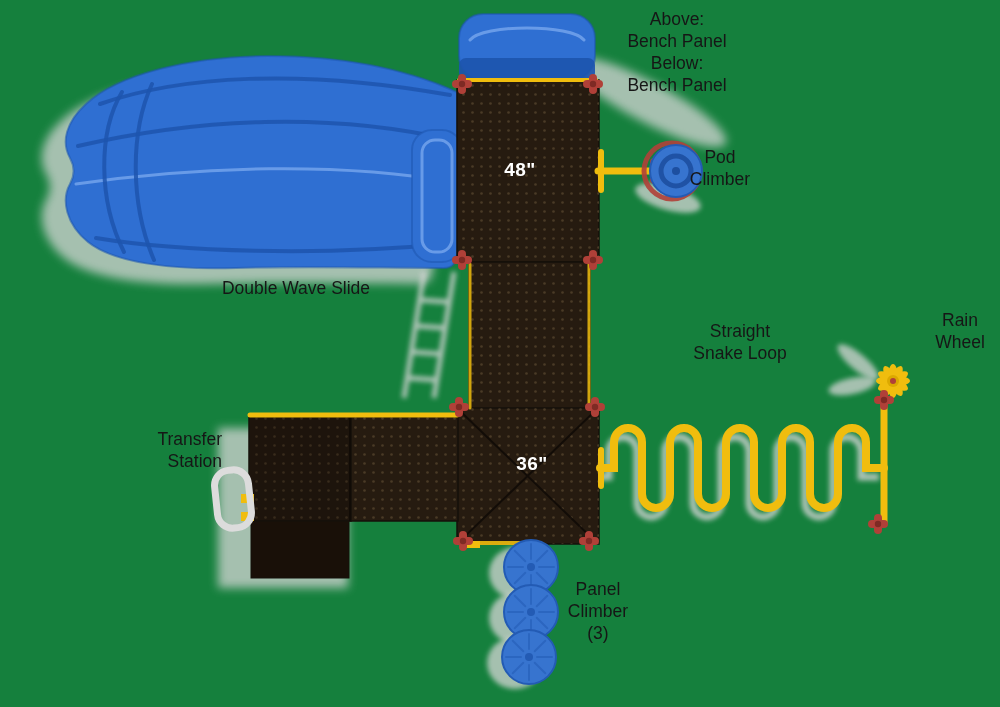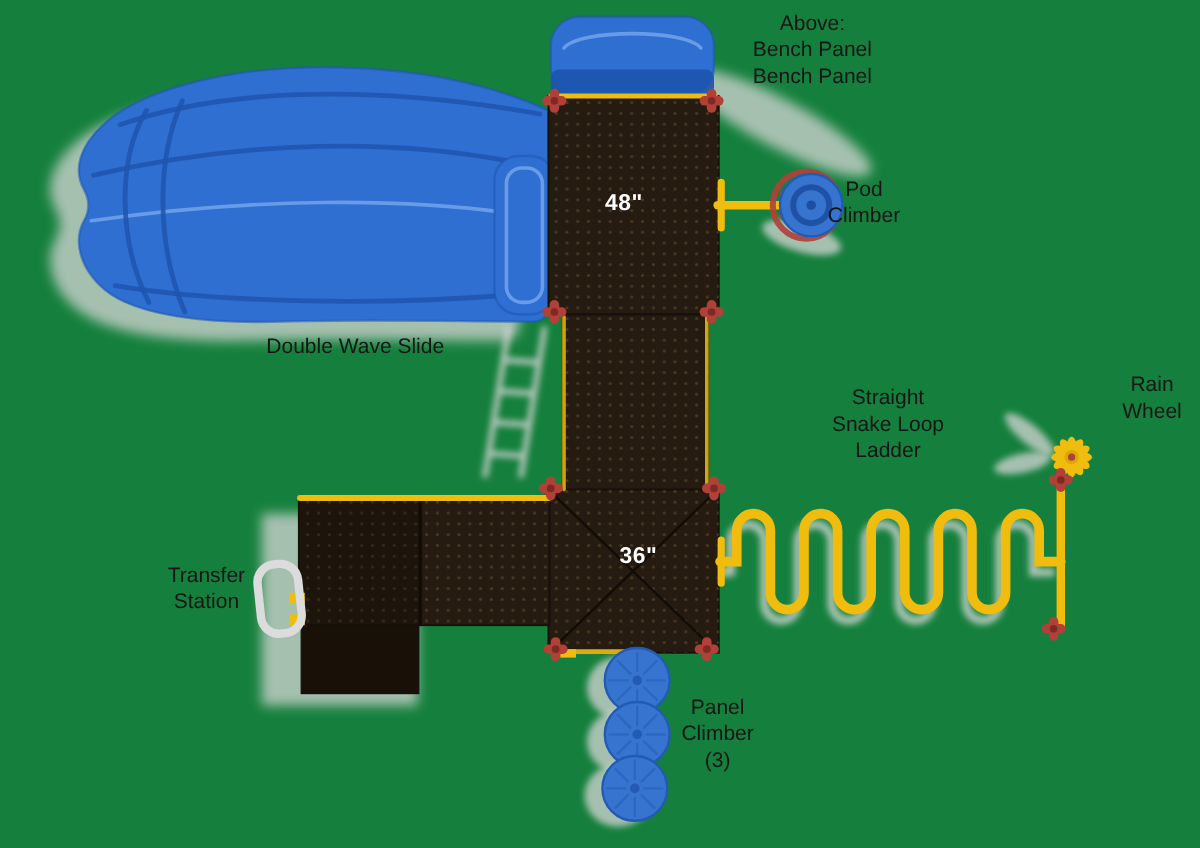--- a/index.html
+++ b/index.html
@@ -171,44 +171,44 @@
       <use href="#clamp" transform="translate(463,541)"></use>
       <use href="#clamp" transform="translate(589,541)"></use>
       <use href="#clamp" transform="translate(884,400)"></use>
       <use href="#clamp" transform="translate(878,524)"></use>
     </g>
   </svg>
 
   <div class="lbl" style="left:597px;top:8px;width:160px;">
     <div>Above:</div>
     <div>Bench Panel</div>
+    <div>Below:</div>
     <div>Bench Panel</div>
   </div>
 
   <div class="lbl" style="left:679px;top:146px;width:82px;">
     <div>Pod</div>
     <div>Climber</div>
   </div>
 
   <div class="lbl" style="left:166px;top:277px;width:260px;">
     <div>Double Wave Slide</div>
   </div>
 
   <div class="lbl" style="left:665px;top:320px;width:150px;">
     <div>Straight</div>
     <div>Snake Loop</div>
-    <div>Ladder</div>
   </div>
 
   <div class="lbl" style="left:920px;top:309px;width:80px;">
     <div>Rain</div>
     <div>Wheel</div>
   </div>
 
-  <div class="lbl" style="left:122px;top:468px;width:100px;">
+  <div class="lbl" style="left:122px;top:428px;width:100px;text-align:right;">
     <div>Transfer</div>
     <div>Station</div>
   </div>
 
   <div class="lbl" style="left:548px;top:578px;width:100px;">
     <div>Panel</div>
     <div>Climber</div>
     <div>(3)</div>
   </div>
 

